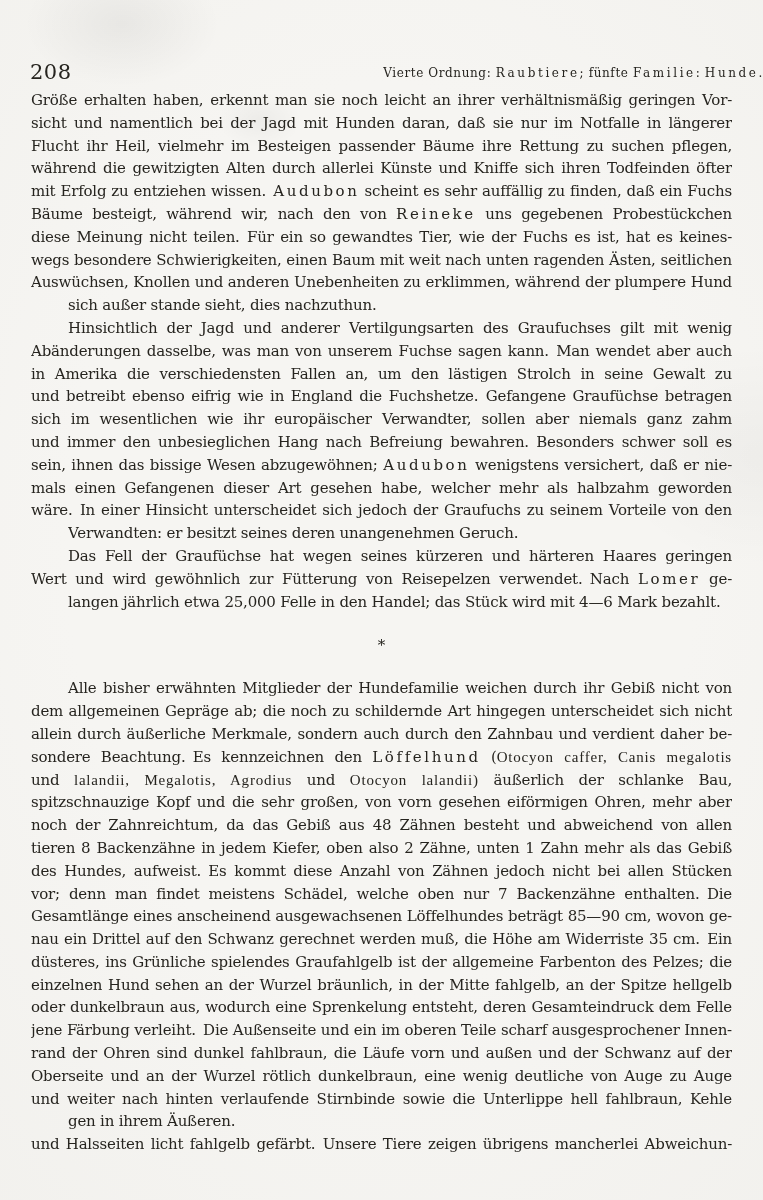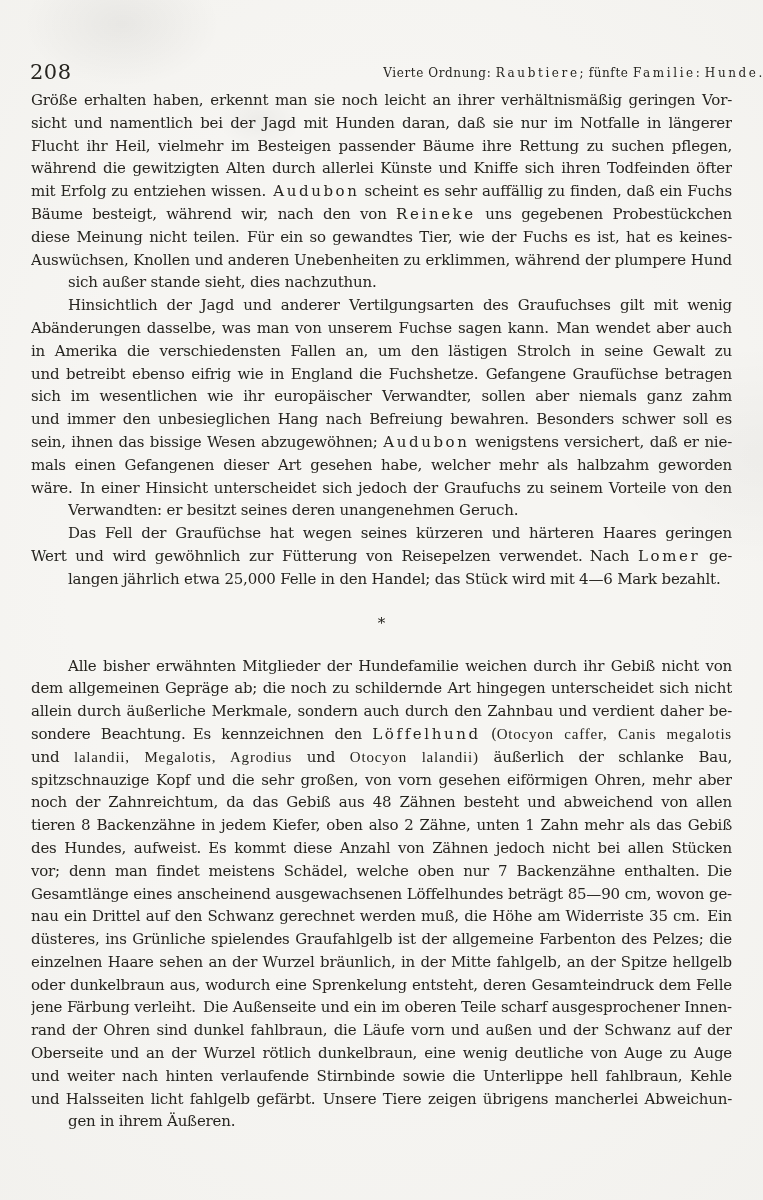--- a/index.html
+++ b/index.html
@@ -60,20 +60,21 @@
     <div class="running-title"><span>Vierte Ordnung: </span><span class="sperr">Raubtiere</span><span>; fünfte </span><span class="sperr">Familie</span><span>: </span><span class="sperr">Hunde</span><span>.</span></div>
   </div>
   <div class="text-block" id="text-block">
       <div class="line">Größe erhalten haben, erkennt man sie noch leicht an ihrer verhältnismäßig geringen Vor-</div>
       <div class="line">sicht und namentlich bei der Jagd mit Hunden daran, daß sie nur im Notfalle in längerer</div>
       <div class="line">Flucht ihr Heil, vielmehr im Besteigen passender Bäume ihre Rettung zu suchen pflegen,</div>
       <div class="line">während die gewitzigten Alten durch allerlei Künste und Kniffe sich ihren Todfeinden öfter</div>
       <div class="line"><span>mit Erfolg zu entziehen wissen. </span><span class="sperr">Audubon</span><span> scheint es sehr auffällig zu finden, daß ein Fuchs</span></div>
       <div class="line"><span>Bäume besteigt, während wir, nach den von </span><span class="sperr">Reineke</span><span> uns gegebenen Probestückchen urteilend,</span></div>
       <div class="line">diese Meinung nicht teilen. Für ein so gewandtes Tier, wie der Fuchs es ist, hat es keines-</div>
+      <div class="line">wegs besondere Schwierigkeiten, einen Baum mit weit nach unten ragenden Ästen, seitlichen</div>
       <div class="line">Auswüchsen, Knollen und anderen Unebenheiten zu erklimmen, während der plumpere Hund</div>
       <div class="line last">sich außer stande sieht, dies nachzuthun.</div>
       <div class="line indent">Hinsichtlich der Jagd und anderer Vertilgungsarten des Graufuchses gilt mit wenig</div>
       <div class="line">Abänderungen dasselbe, was man von unserem Fuchse sagen kann. Man wendet aber auch</div>
       <div class="line">in Amerika die verschiedensten Fallen an, um den lästigen Strolch in seine Gewalt zu bringen,</div>
       <div class="line">und betreibt ebenso eifrig wie in England die Fuchshetze. Gefangene Graufüchse betragen</div>
       <div class="line">sich im wesentlichen wie ihr europäischer Verwandter, sollen aber niemals ganz zahm werden</div>
       <div class="line">und immer den unbesieglichen Hang nach Befreiung bewahren. Besonders schwer soll es</div>
       <div class="line"><span>sein, ihnen das bissige Wesen abzugewöhnen; </span><span class="sperr">Audubon</span><span> wenigstens versichert, daß er nie-</span></div>
       <div class="line">mals einen Gefangenen dieser Art gesehen habe, welcher mehr als halbzahm geworden</div>
@@ -89,22 +90,22 @@
       <div class="line"><span>sondere Beachtung. Es kennzeichnen den </span><span class="sperr">Löffelhund</span><span> (</span><span class="antiqua">Otocyon caffer, Canis megalotis</span></div>
       <div class="line"><span>und </span><span class="antiqua">lalandii, Megalotis, Agrodius</span><span> und </span><span class="antiqua">Otocyon lalandii)</span><span> äußerlich der schlanke Bau,</span></div>
       <div class="line">spitzschnauzige Kopf und die sehr großen, von vorn gesehen eiförmigen Ohren, mehr aber</div>
       <div class="line">noch der Zahnreichtum, da das Gebiß aus 48 Zähnen besteht und abweichend von allen Raub-</div>
       <div class="line">tieren 8 Backenzähne in jedem Kiefer, oben also 2 Zähne, unten 1 Zahn mehr als das Gebiß</div>
       <div class="line">des Hundes, aufweist. Es kommt diese Anzahl von Zähnen jedoch nicht bei allen Stücken</div>
       <div class="line">vor; denn man findet meistens Schädel, welche oben nur 7 Backenzähne enthalten. Die</div>
       <div class="line">Gesamtlänge eines anscheinend ausgewachsenen Löffelhundes beträgt 85—90 cm, wovon ge-</div>
       <div class="line">nau ein Drittel auf den Schwanz gerechnet werden muß, die Höhe am Widerriste 35 cm. Ein</div>
       <div class="line">düsteres, ins Grünliche spielendes Graufahlgelb ist der allgemeine Farbenton des Pelzes; die</div>
-      <div class="line">einzelnen Haare sehen an der Wurzel bräunlich, in der Mitte fahlgelb, an der Spitze hellgelb</div>
+      <div class="line">einzelnen Hund sehen an der Wurzel bräunlich, in der Mitte fahlgelb, an der Spitze hellgelb</div>
       <div class="line">oder dunkelbraun aus, wodurch eine Sprenkelung entsteht, deren Gesamteindruck dem Felle</div>
       <div class="line">jene Färbung verleiht. Die Außenseite und ein im oberen Teile scharf ausgesprochener Innen-</div>
       <div class="line">rand der Ohren sind dunkel fahlbraun, die Läufe vorn und außen und der Schwanz auf der</div>
       <div class="line">Oberseite und an der Wurzel rötlich dunkelbraun, eine wenig deutliche von Auge zu Auge</div>
       <div class="line">und weiter nach hinten verlaufende Stirnbinde sowie die Unterlippe hell fahlbraun, Kehle</div>
+      <div class="line last">gen in ihrem Äußeren.</div>
       <div class="line">und Halsseiten licht fahlgelb gefärbt. Unsere Tiere zeigen übrigens mancherlei Abweichun-</div>
-      <div class="line last">gen in ihrem Äußeren.</div>
     </div>
 </div>
 
 </body></html>

